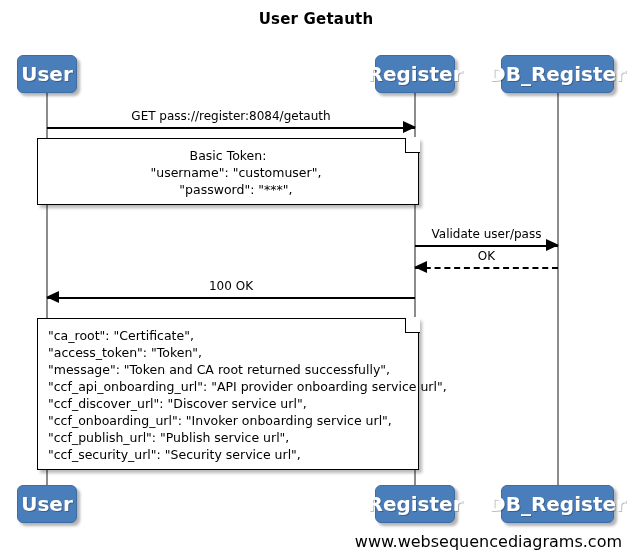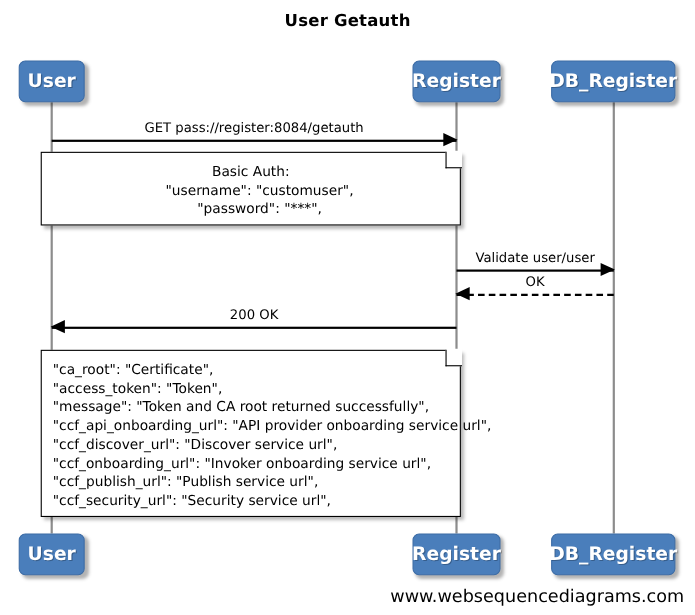--- a/index.html
+++ b/index.html
@@ -38,21 +38,21 @@
   }
   
   .actor-box {
     position: absolute;
     height: 38px;
     border-radius: 6px;
     background: #4a7ebb;
     border: 1px solid #3c6ca6;
     box-shadow: 3px 3px 3px rgba(0,0,0,0.30);
     color: #ffffff;
-    font-size: 17px;
+    font-size: 20px;
     font-weight: bold;
     display: flex;
     align-items: center;
     justify-content: center;
     box-sizing: border-box;
     white-space: nowrap;
     text-shadow: 1px 1px 0 rgba(0,0,0,0.25);
   }
   
   .msg {
@@ -182,42 +182,42 @@
   <div class="msg" style="left:47px; top:127px; width:368px;">
     <div class="msg-line"></div>
     <div class="arrowhead right"></div>
     <div class="msg-label">GET pass://register:8084/getauth</div>
   </div>
 
   <div class="note centered" style="left:37px; top:138px; width:382px; height:67px;">
     <div class="fold-cut"></div>
     <div class="fold"></div>
     <div class="note-lines">
-      <div>Basic Auth:</div>
+      <div>Basic Token:</div>
       <div>    "username": "customuser",</div>
       <div>    "password": "***",</div>
     </div>
   </div>
 
   <div class="msg" style="left:415px; top:245px; width:143px;">
     <div class="msg-line"></div>
     <div class="arrowhead right"></div>
-    <div class="msg-label">Validate user/user</div>
+    <div class="msg-label">Validate user/pass</div>
   </div>
 
   <div class="msg" style="left:415px; top:267px; width:143px;">
     <div class="msg-line dashed"></div>
     <div class="arrowhead left"></div>
     <div class="msg-label">OK</div>
   </div>
 
   <div class="msg" style="left:47px; top:297px; width:368px;">
     <div class="msg-line"></div>
     <div class="arrowhead left"></div>
-    <div class="msg-label">200 OK</div>
+    <div class="msg-label">100 OK</div>
   </div>
 
   <div class="note left-align" style="left:37px; top:318px; width:382px; height:152px;">
     <div class="fold-cut"></div>
     <div class="fold"></div>
     <div class="note-lines">
       <div>"ca_root": "Certificate",</div>
       <div>"access_token": "Token",</div>
       <div>"message": "Token and CA root returned successfully",</div>
       <div>"ccf_api_onboarding_url": "API provider onboarding service url",</div>

